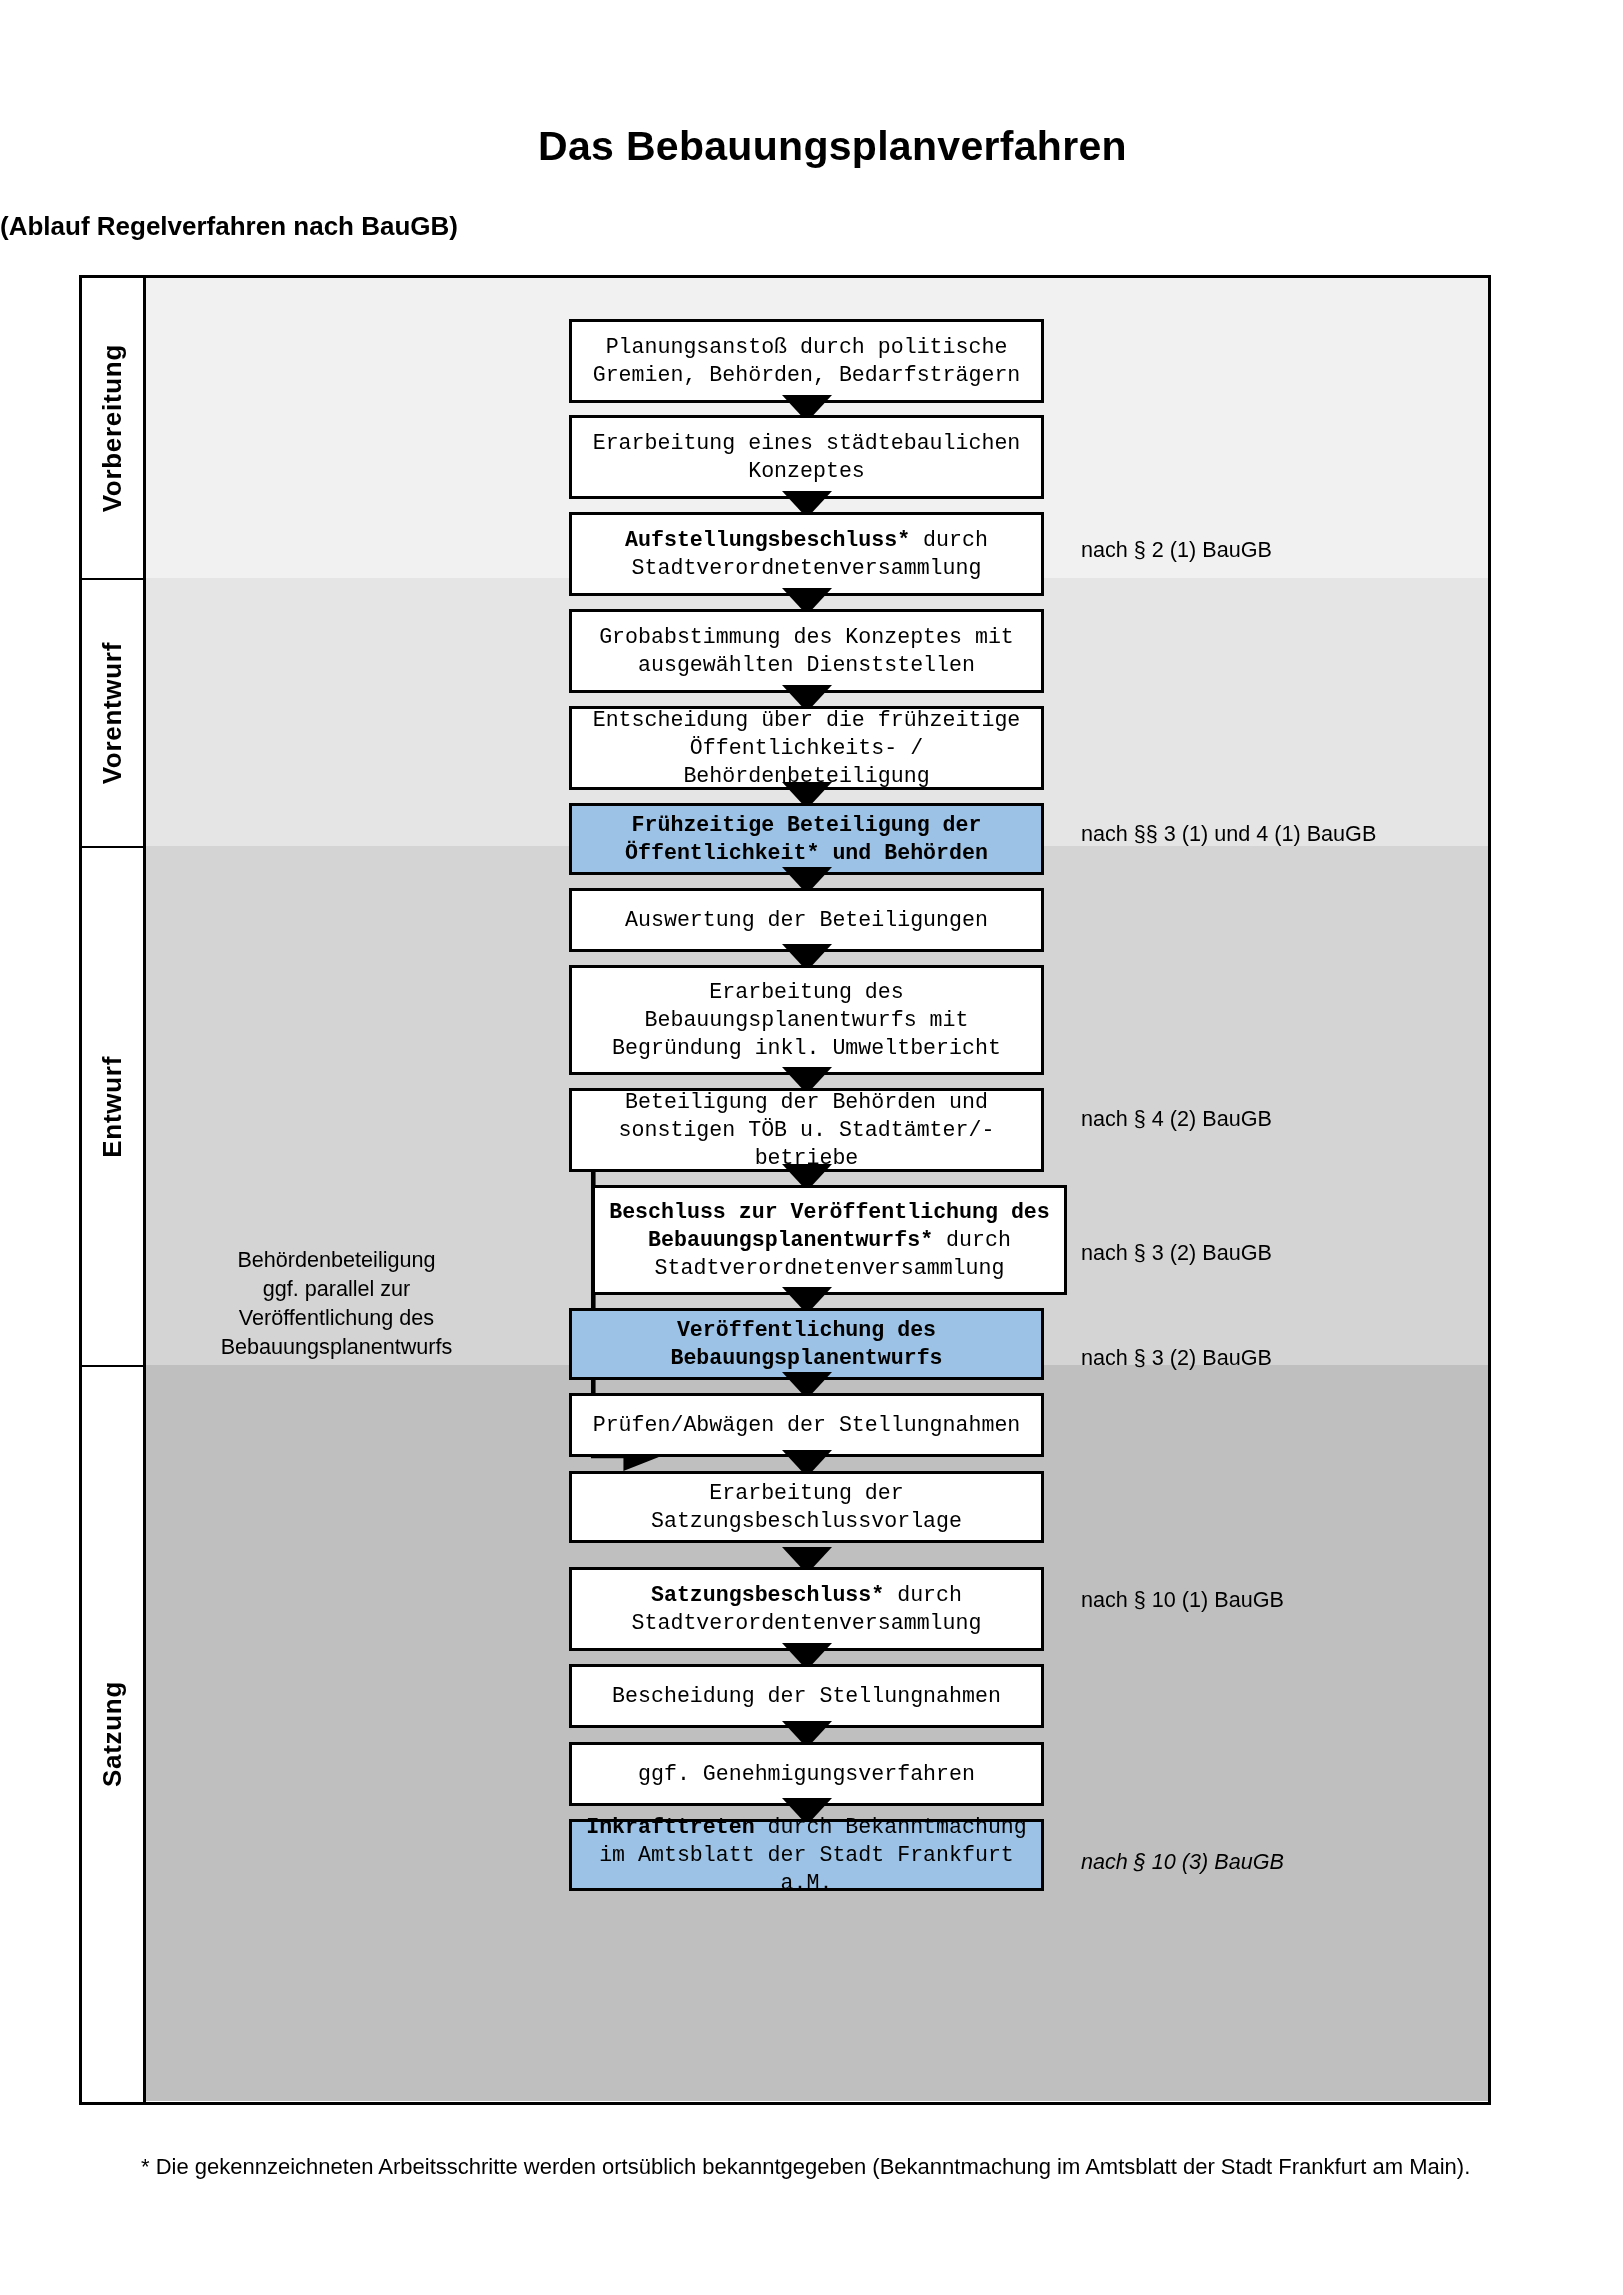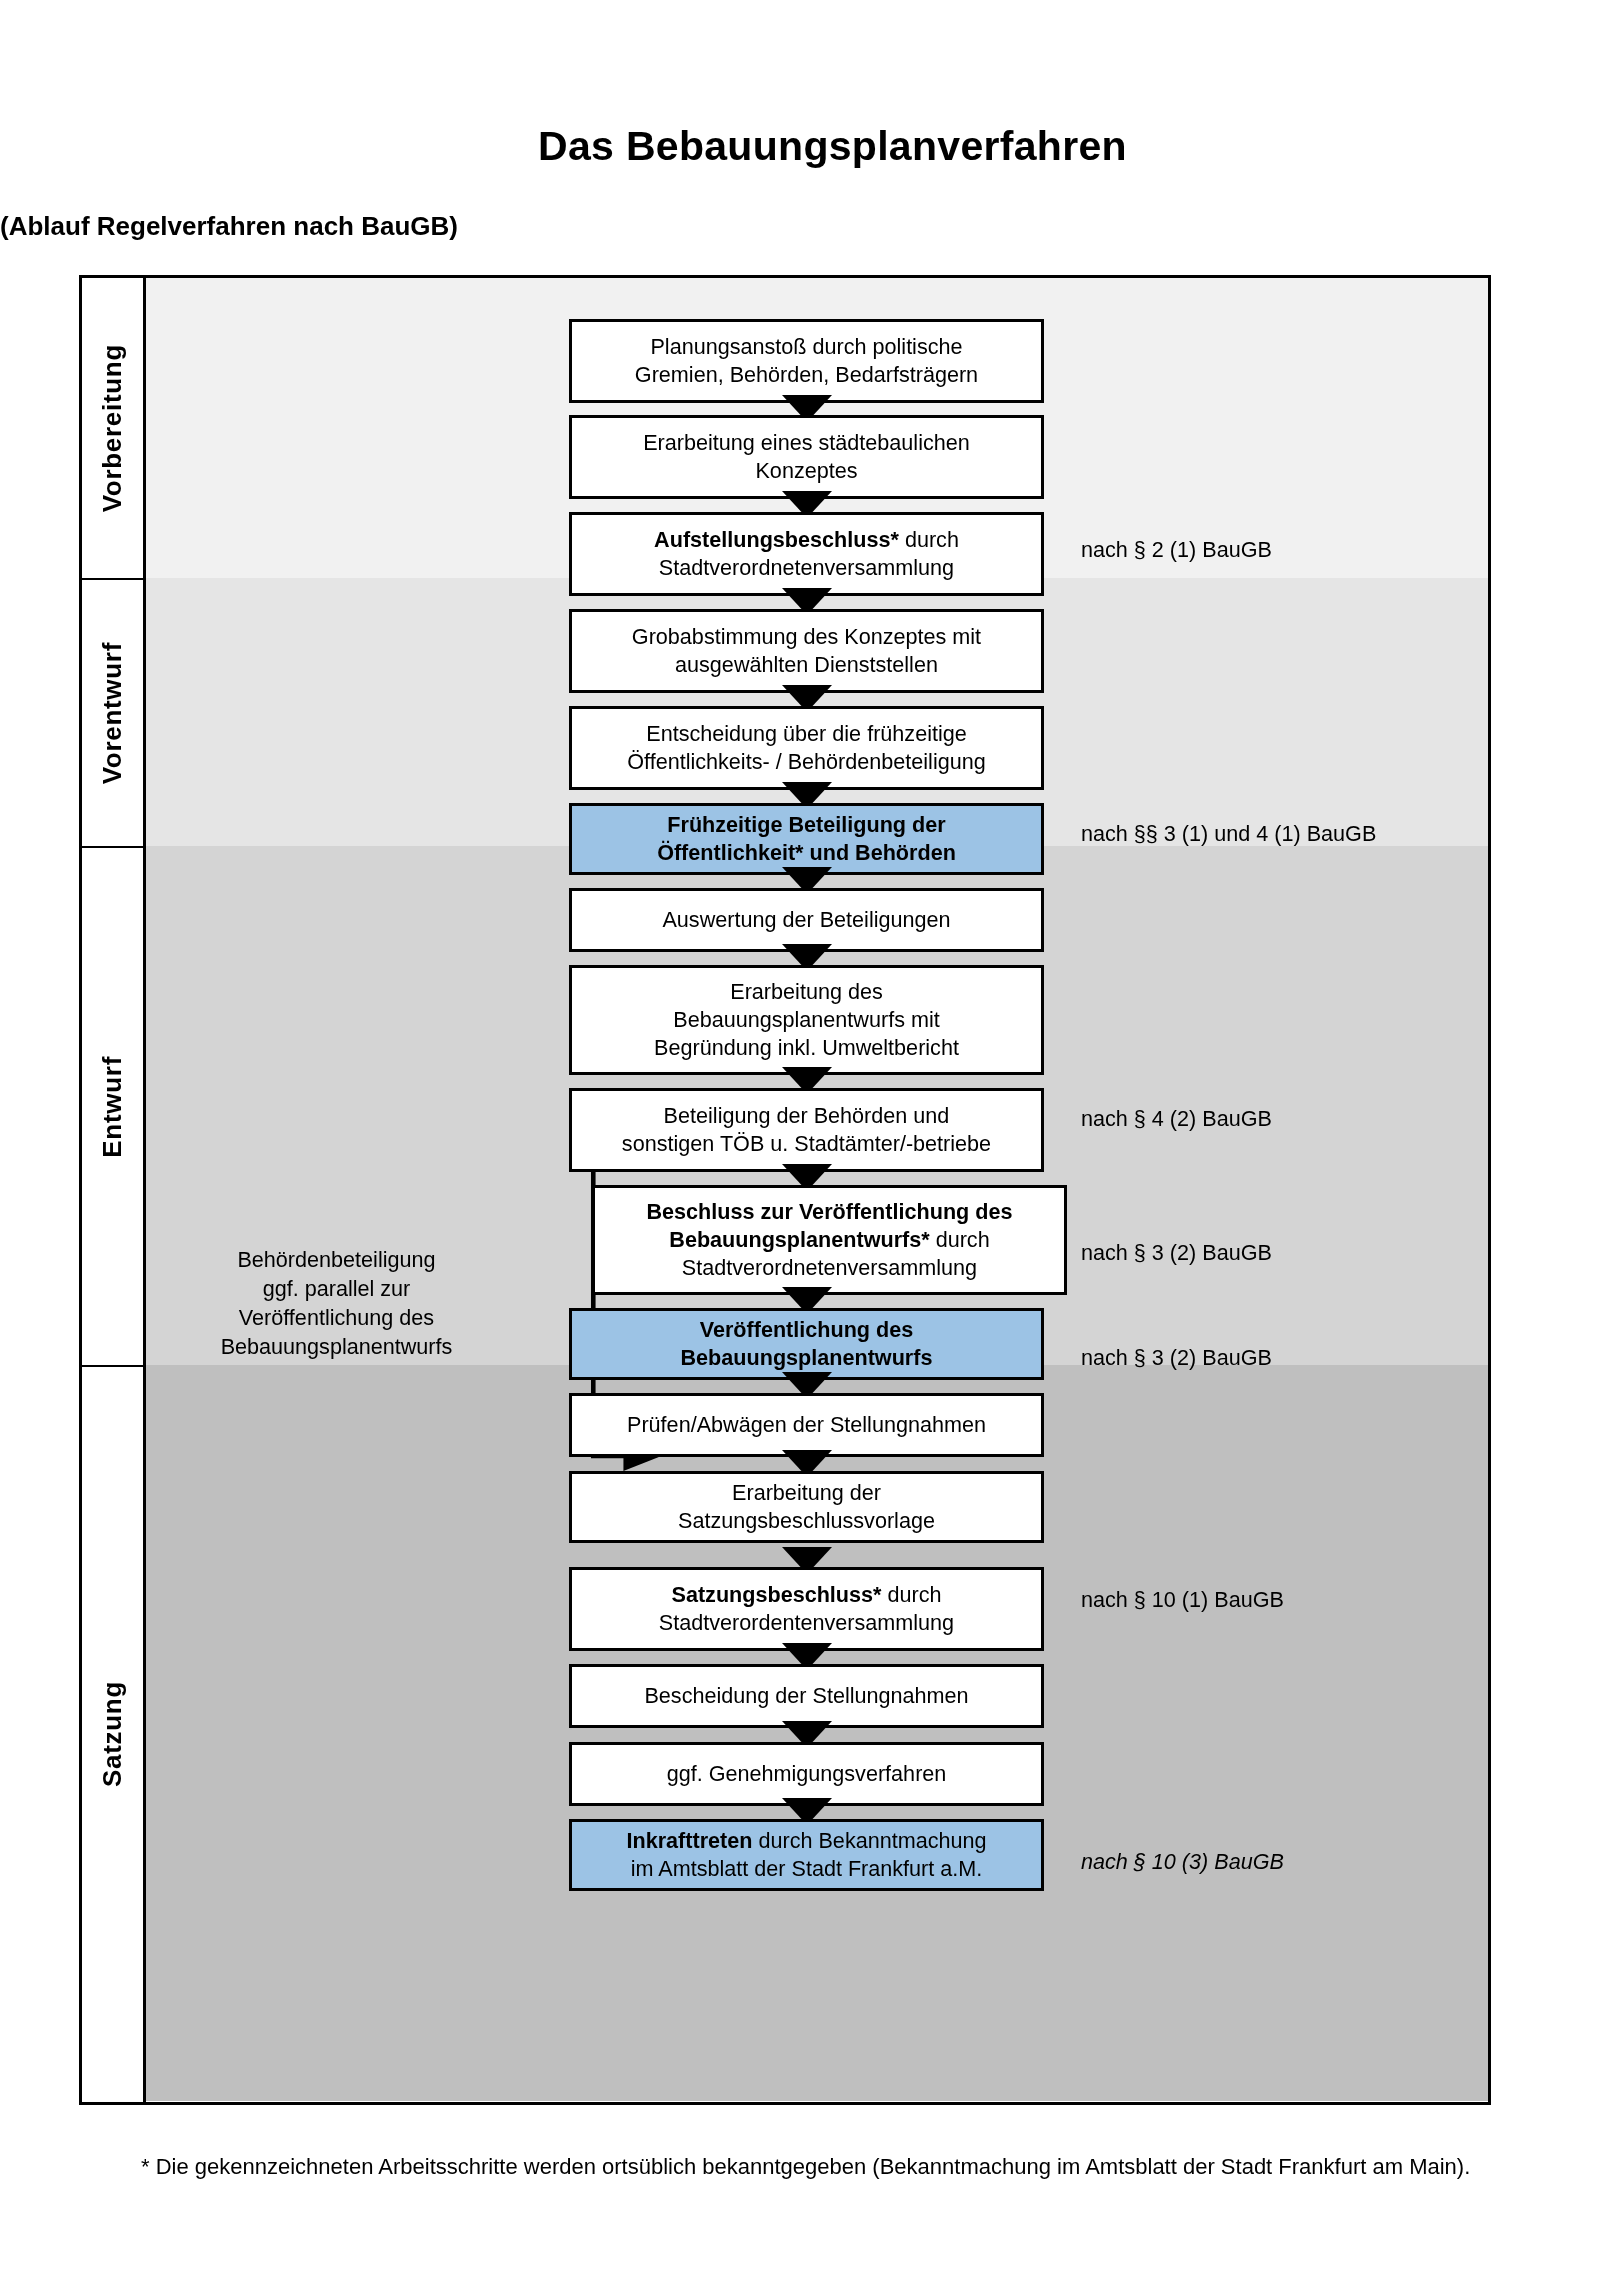--- a/index.html
+++ b/index.html
@@ -52,20 +52,21 @@
   
   .fbox{
     position:absolute;
     box-sizing:border-box;
     border:3.3px solid #000;
     background:#ffffff;
     display:flex;align-items:center;justify-content:center;
     text-align:center;
     font-size:21.6px;line-height:1.30;
     padding:2.6px 6.5px;
+    font-family:Liberation Mono, monospace;
   }
   .fbox.blue{background:#9CC3E5;}
   .fbox b{font-weight:bold;}
 
   
   .arrow{
     position:absolute;
     width:0;height:0;
     border-left:25px solid transparent;
     border-right:25px solid transparent;

